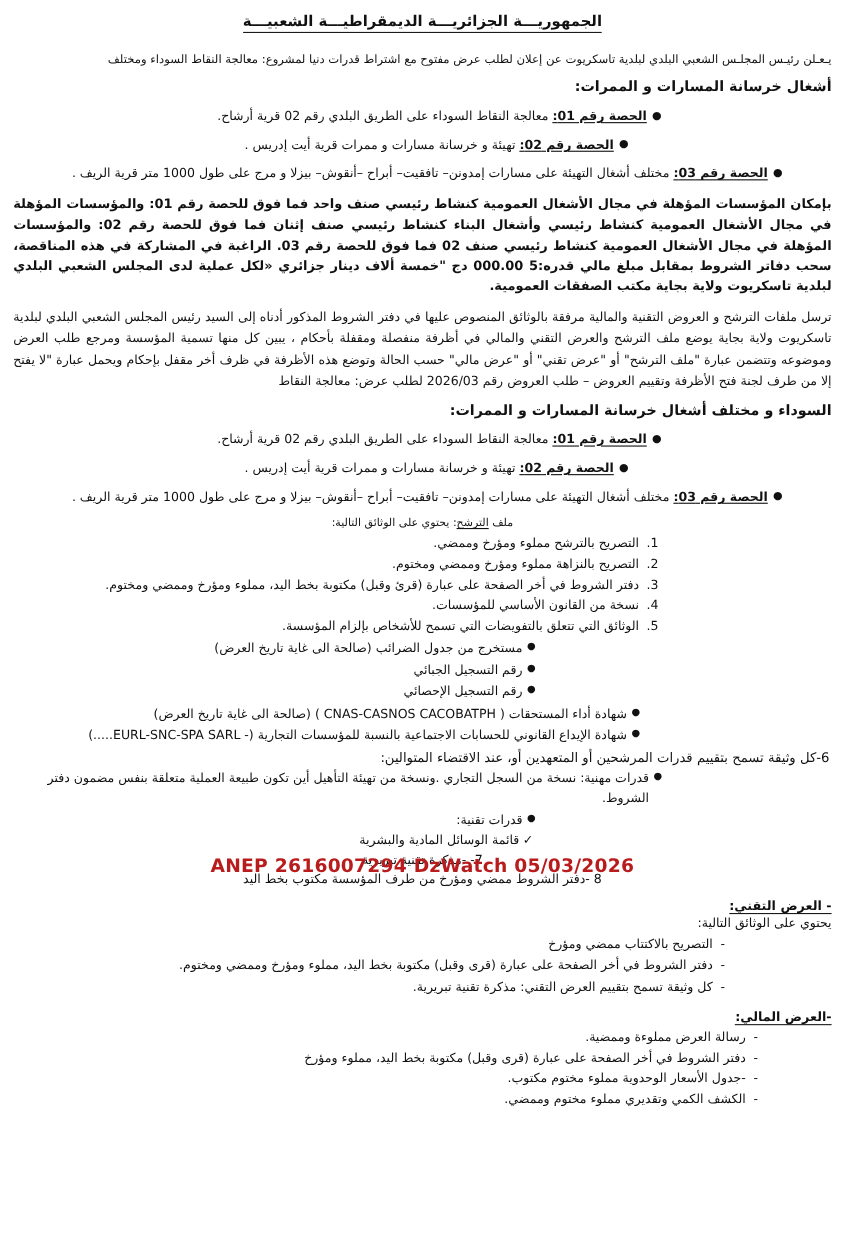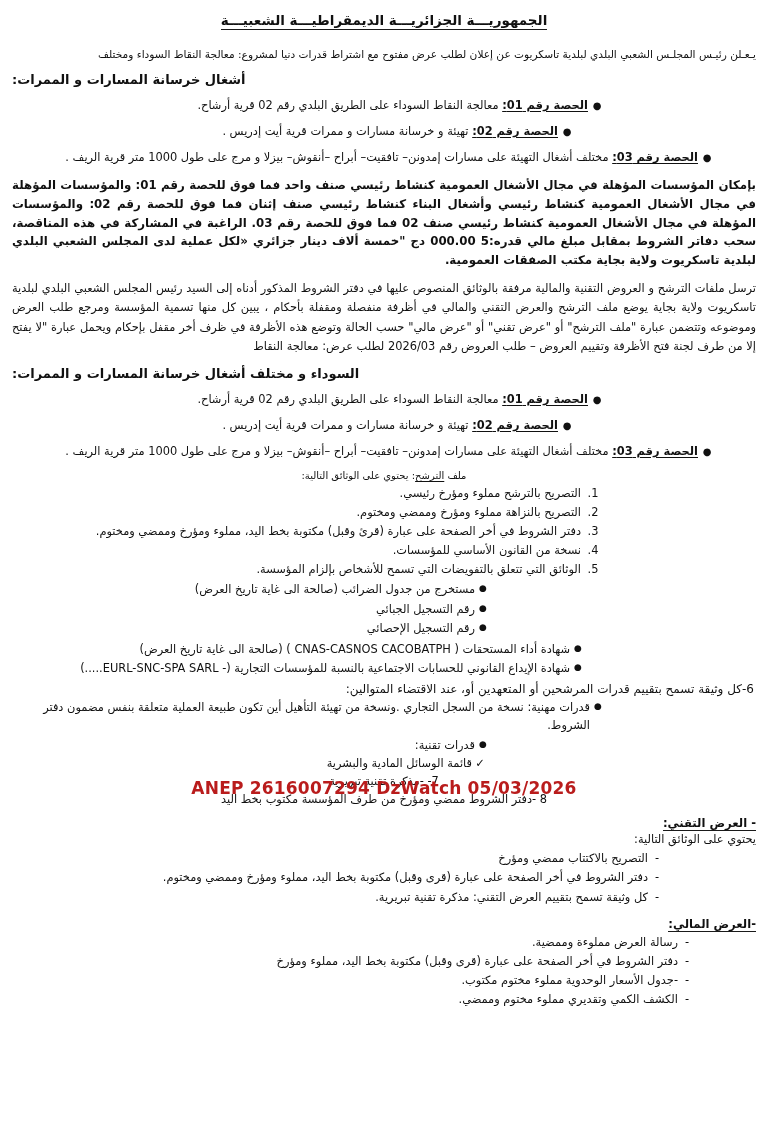--- a/index.html
+++ b/index.html
@@ -84,21 +84,21 @@
     margin: 9px 0;
     direction: rtl;
   }
   .para.intro { font-size: 10.6px; margin-top: 14px; }
   .para.dense { font-size: 11.8px; font-weight: bold; line-height: 1.58; }
   .para.dense2 { font-size: 11.4px; line-height: 1.72; }
 
   .subject-line {
     font-size: 13px;
     font-weight: bold;
-    text-align: left;
+    text-align: right;
     margin: 8px 0 10px 0;
     direction: rtl;
   }
 
   
   .lots { margin: 6px 0 10px 0; padding: 0; list-style: none; }
   .lot {
     display: flex;
     flex-direction: row;
     align-items: flex-start;
@@ -286,21 +286,21 @@
       </div>
       <div class="lot indent3">
         <span class="bul">●</span>
         <span class="lot-text"><span class="lot-head">الحصة رقم 03:</span><span> مختلف أشغال التهيئة على مسارات إمدونن– تافقيت– أبراح –أنقوش– بيزلا و مرج على طول 1000 متر قرية الريف .</span></span>
       </div>
     </div>
 
     <div class="sect-label"><span>ملف </span><span class="u">الترشح</span><span>: يحتوي على الوثائق التالية:</span></div>
 
     <ol class="numlist">
-      <li>التصريح بالترشح مملوء ومؤرخ رئيسي.</li>
+      <li>التصريح بالترشح مملوء ومؤرخ وممضي.</li>
       <li>التصريح بالنزاهة مملوء ومؤرخ وممضي ومختوم.</li>
       <li class="justify">دفتر الشروط في أخر الصفحة على عبارة (قرئ وقبل) مكتوبة بخط اليد، مملوء ومؤرخ وممضي ومختوم.</li>
       <li>نسخة من القانون الأساسي للمؤسسات.</li>
       <li>الوثائق التي تتعلق بالتفويضات التي تسمح للأشخاص بإلزام المؤسسة.</li>
     </ol>
 
     <ul class="subbul pad-a">
       <li>
         <span class="bul">●</span>
         <span class="txt">مستخرج من جدول الضرائب (صالحة الى غاية تاريخ العرض)</span>

